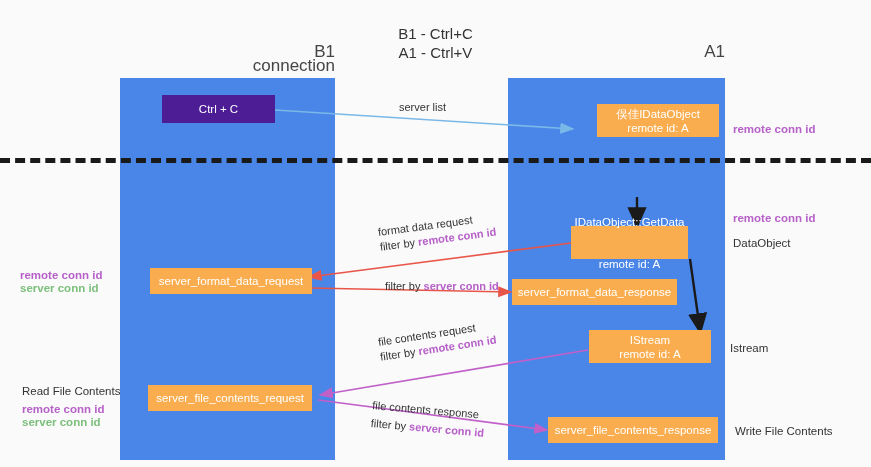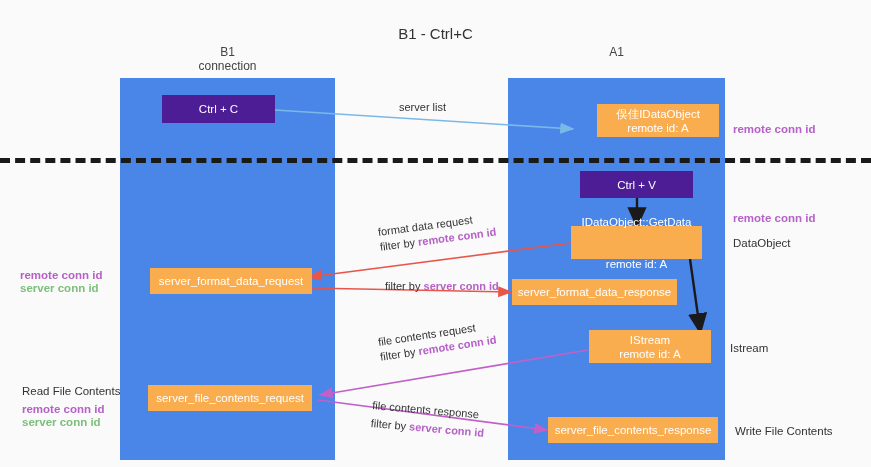--- a/index.html
+++ b/index.html
@@ -27,23 +27,23 @@
     left: 0; right: 0;
     text-align: center;
     color: #333333;
     font-size: 15px;
     line-height: 19px;
   }
   #diagram-title { top: 8px; margin-top: 16px; }
 
   .lane-header {
     position: absolute;
-    text-align: center;
+    text-align: right;
     color: #444444;
-    font-size: 12px;
+    font-size: 17px;
     line-height: 14px;
   }
   #header-b1 { left: 120px; top: 45px; width: 215px; }
   #header-a1 { left: 508px; top: 45px; width: 217px; }
 
   .node {
     position: absolute;
     box-sizing: border-box;
     display: flex;
     flex-direction: column;
@@ -133,44 +133,42 @@
 
     <line x1="588" y1="350" x2="320" y2="395" stroke="#c060c8" stroke-width="1.6" marker-end="url(#ah-magenta)"></line>
 
     <line x1="318" y1="400" x2="547" y2="430" stroke="#c060c8" stroke-width="1.6" marker-end="url(#ah-magenta)"></line>
   </svg>
 
   <div class="divider"></div>
 
   <div class="title" id="diagram-title">
     <div>B1 - Ctrl+C</div>
+    <div>A1 - Ctrl+V</div>
   </div>
 
   <div class="lane-header" id="header-b1">
     <div>B1</div>
     <div>connection</div>
   </div>
   <div class="lane-header" id="header-a1">
     <div>A1</div>
   </div>
 
   <div class="node green" style="left:162px; top:95px; width:113px; height:28px;">
     <span>Ctrl + C</span>
   </div>
 
   <div class="node orange" style="left:573px; top:104px; width:122px; height:33px;margin-left:24px;">
     <span>俣佳IDataObject</span>
     <span>remote id: A</span>
   </div>
 
-  <div class="node green" style="left:580px; top:171px; width:113px; height:27px;">
-    <span>Ctrl + V</span>
-  </div>
-
-  <div class="node orange" style="left:571px; top:226px; width:131px; height:33px;gap:28px;">
+
+  <div class="node orange" style="left:571px; top:226px; width:117px; height:33px;gap:28px;">
     <span>IDataObject::GetData</span>
     <span>remote id: A</span>
   </div>
 
   <div class="node orange" style="left:150px; top:268px; width:162px; height:26px;">
     <span>server_format_data_request</span>
   </div>
 
   <div class="node orange" style="left:512px; top:279px; width:165px; height:26px;">
     <span>server_format_data_response</span>

